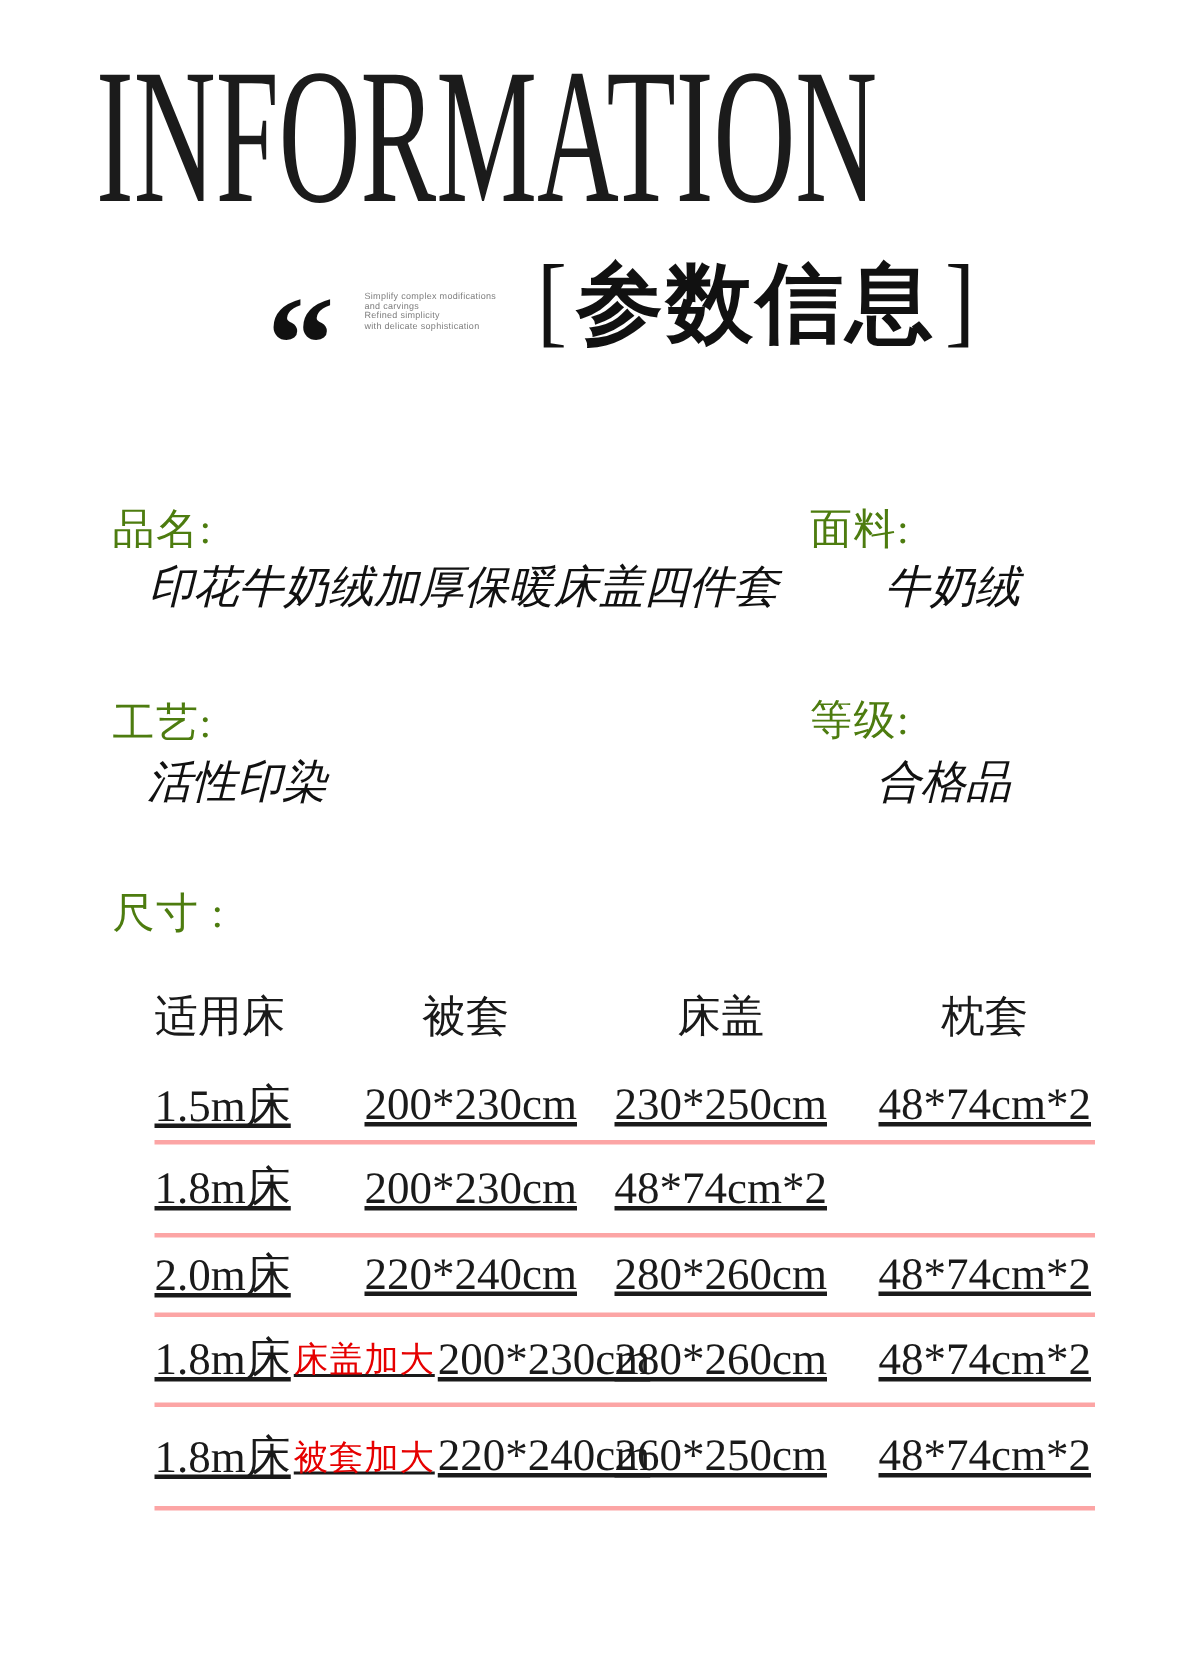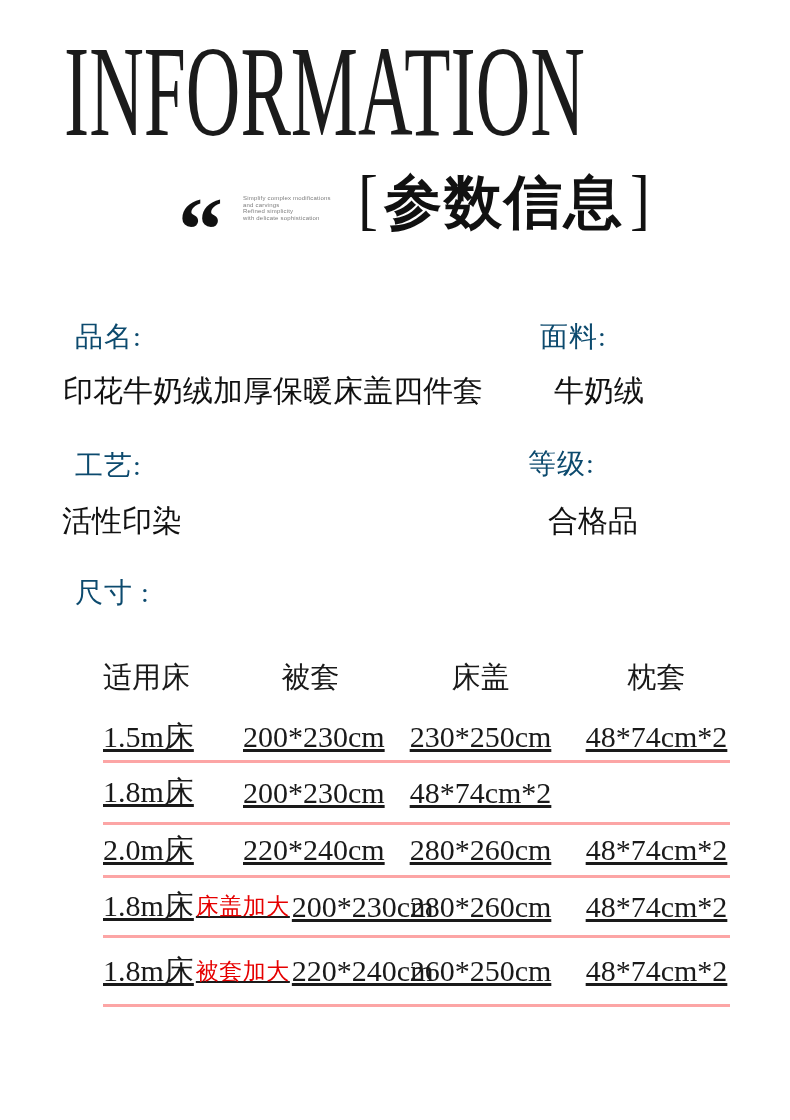--- a/index.html
+++ b/index.html
@@ -69,37 +69,40 @@
     font-size: 60px;
     position: relative;
     top: -2px;
   }
   .title .title-text { margin: 0 6px; letter-spacing: 2px; }
 
   
   .spec-label {
     position: absolute;
     font-size: 28px;
-    color: #0c4a6e;
+    color: #4d7c0f;
     letter-spacing: 1px;
     white-space: nowrap;
+    margin-top: 16px;
   }
   .spec-value {
     position: absolute;
     font-size: 30px;
+    font-style: italic;
     color: #111111;
     white-space: nowrap;
+    margin-left: 36px;
   }
   .pos-label-0 { left: 75px;  top: 318px; }
   .pos-value-0 { left: 63px;  top: 371px; }
   .pos-label-1 { left: 540px; top: 318px; font-family: Liberation Serif, serif; }
   .pos-value-1 { left: 554px; top: 371px; }
   .pos-label-2 { left: 75px;  top: 447px; }
   .pos-value-2 { left: 62px;  top: 501px; }
-  .pos-label-3 { left: 528px; top: 445px; }
+  .pos-label-3 { left: 540px; top: 445px; }
   .pos-value-3 { left: 548px; top: 501px; }
   .size-label  { left: 75px;  top: 574px; }
 
   
   .size-table {
     position: absolute;
     left: 103px;
     top: 642px;
     width: 627px;
     font-size: 30px;

